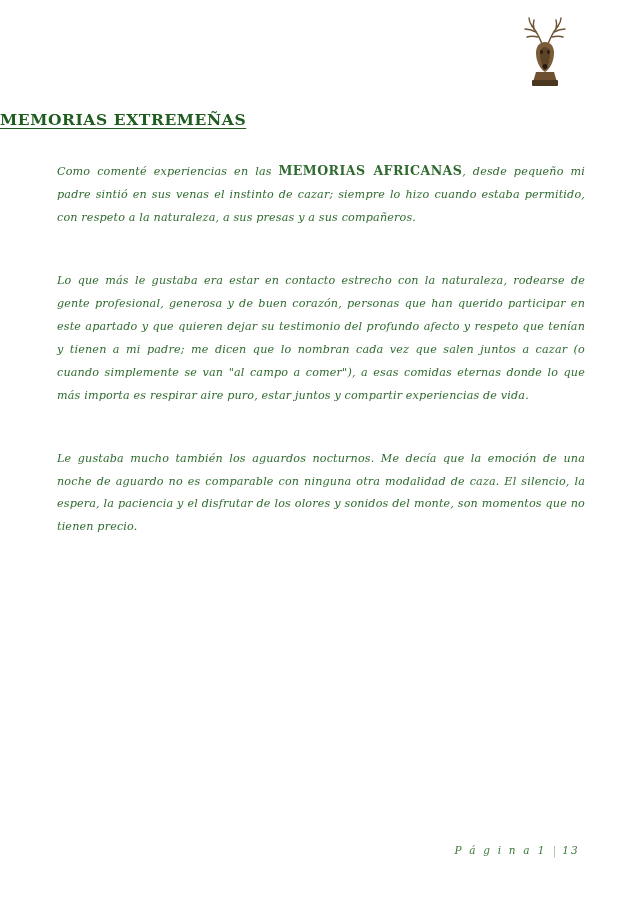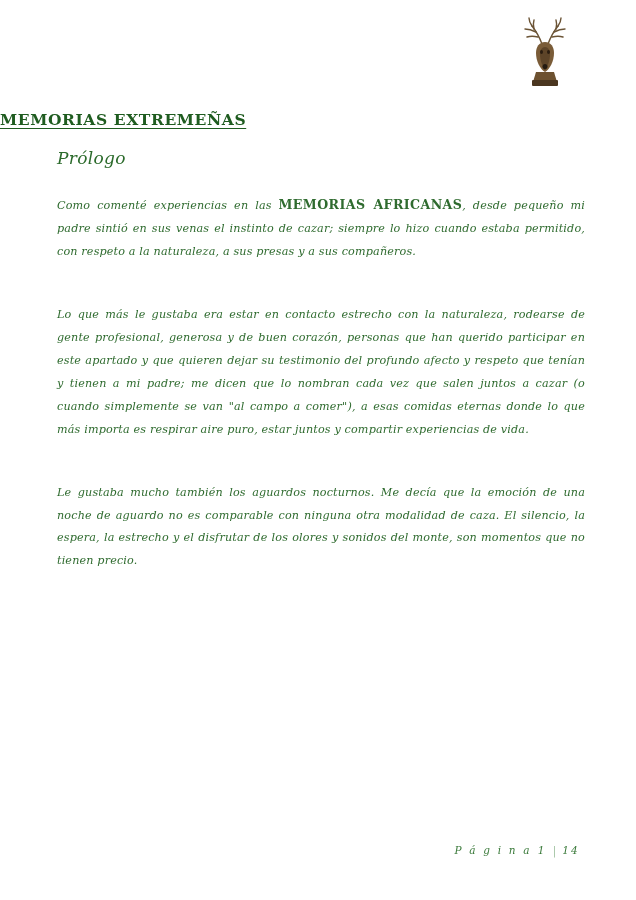--- a/index.html
+++ b/index.html
@@ -122,36 +122,35 @@
       <ellipse cx="36.5" cy="38" rx="1.5" ry="1.9" fill="#2b1d10"></ellipse>
       <path d="M33 50 C31.5 50 30.5 51.2 30.5 52.6 C30.5 54.2 31.8 55.5 33 55.5 C34.2 55.5 35.5 54.2 35.5 52.6 C35.5 51.2 34.5 50 33 50 Z" fill="#241a10"></path>
       <path d="M24 58 L42 58 L45 68 L21 68 Z" fill="#6d5130"></path>
       <rect x="20" y="66" width="26" height="6" rx="1" fill="#4b3620"></rect>
     </svg>
   </div>
 
   <div class="doc-title">MEMORIAS EXTREMEÑAS</div>
 
   <div class="content">
-    <div class="section-heading">Prólogo</div>
 
 
     <div class="gap-lg"></div>
 
     <p class="para"><span>Como comenté experiencias en las </span><span class="caps-inline">MEMORIAS AFRICANAS</span><span>, desde pequeño mi padre sintió en sus venas el instinto de cazar; siempre lo hizo cuando estaba permitido, con respeto a la naturaleza, a sus presas y a sus compañeros.</span></p>
 
     <div class="gap-lg"></div>
 
     <p class="para">Lo que más le gustaba era estar en contacto estrecho con la naturaleza, rodearse de gente profesional, generosa y de buen corazón, personas que han querido participar en este apartado y que quieren dejar su testimonio del profundo afecto y respeto que tenían y tienen a mi padre; me dicen que lo nombran cada vez que salen juntos a cazar (o cuando simplemente se van "al campo a comer"), a esas comidas eternas donde lo que más importa es respirar aire puro, estar juntos y compartir experiencias de vida.</p>
 
     <div class="gap-lg"></div>
 
-    <p class="para">Le gustaba mucho también los aguardos nocturnos. Me decía que la emoción de una noche de aguardo no es comparable con ninguna otra modalidad de caza. El silencio, la espera, la estrecho y el disfrutar de los olores y sonidos del monte, son momentos que no tienen precio.</p>
+    <p class="para">Le gustaba mucho también los aguardos nocturnos. Me decía que la emoción de una noche de aguardo no es comparable con ninguna otra modalidad de caza. El silencio, la espera, la paciencia y el disfrutar de los olores y sonidos del monte, son momentos que no tienen precio.</p>
   </div>
 
   <div class="footer">
     <span>P á g i n a</span>
     <span>1</span>
     <span class="sep">|</span>
-    <span>14</span>
+    <span>13</span>
   </div>
 
 </div>
 
 </body></html>

